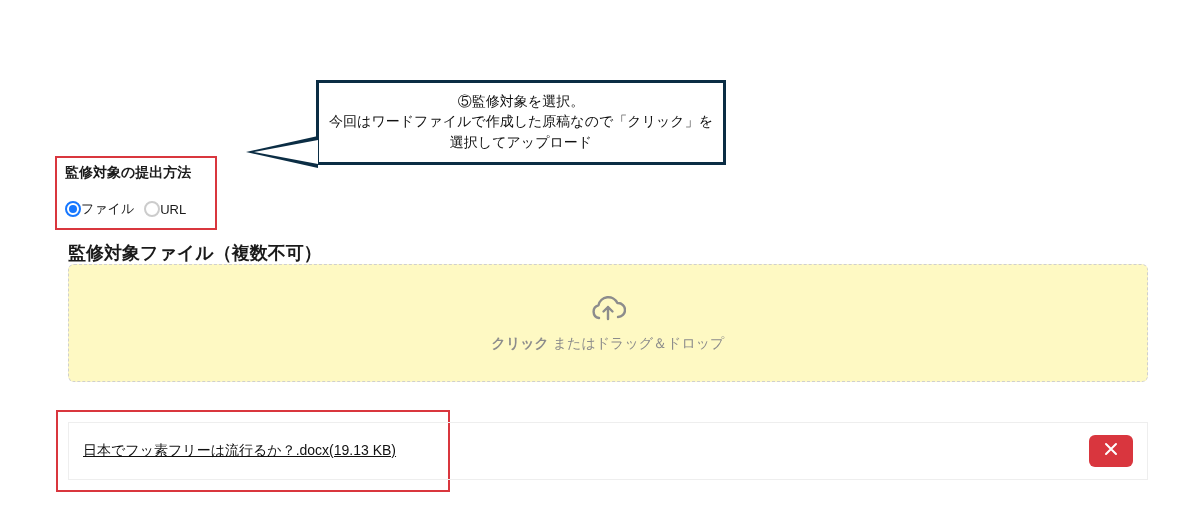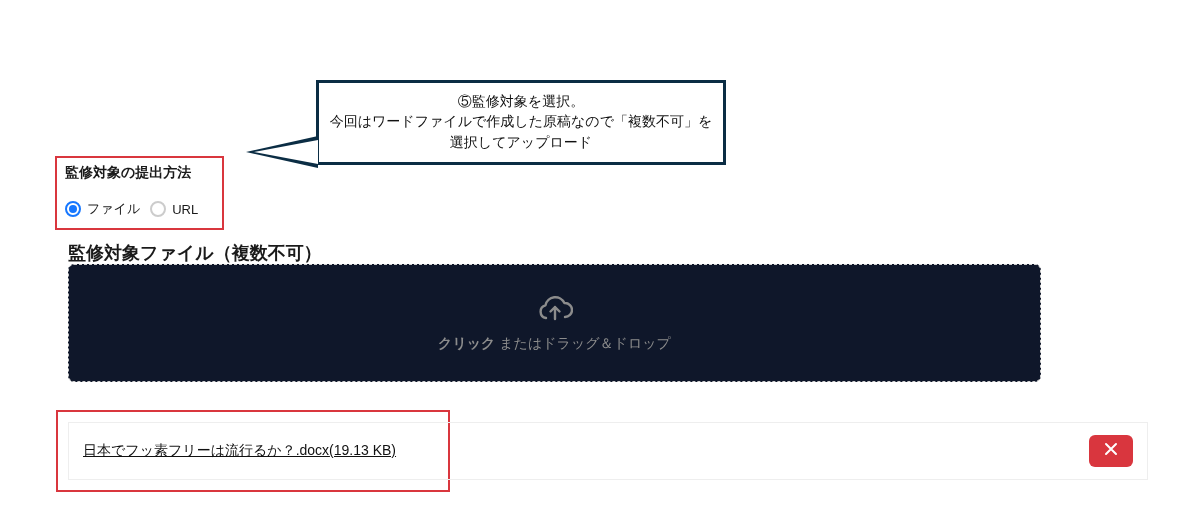--- a/index.html
+++ b/index.html
@@ -26,21 +26,20 @@
     margin-bottom: 18px;
   }
   .radio-row {
     display: flex;
     align-items: center;
     gap: 10px;
   }
   .radio-item {
     display: flex;
     align-items: center;
-    gap: 6px;
     font-size: 13px;
     color: #1a1a1a;
   }
   .radio-outer {
     width: 16px;
     height: 16px;
     border-radius: 50%;
     border: 2px solid #ccc;
     display: inline-flex;
     align-items: center;
@@ -93,25 +92,25 @@
     left: 68px;
     top: 241px;
     font-weight: 700;
     font-size: 18px;
     color: #1a1a1a;
   }
   .dropzone {
     position: absolute;
     left: 68px;
     top: 264px;
-    width: 973px;
+    width: 1080px;
     height: 118px;
     border: 1.5px dashed #cfcfcf;
     border-radius: 6px;
-    background: #0f172a;
+    background: #fef9c3;
     display: flex;
     flex-direction: column;
     align-items: center;
     justify-content: center;
     color: #8c8c8c;
   }
   .dropzone .cloud-icon {
     margin-bottom: 8px;
   }
   .dropzone .dz-text {
@@ -154,21 +153,21 @@
     justify-content: center;
     color: #fff;
     font-size: 16px;
   }
 </style>
 </head>
 <body>
 
 <div class="callout">
   <div>⑤監修対象を選択。</div>
-  <div>今回はワードファイルで作成した原稿なので「複数不可」を選択してアップロード</div>
+  <div>今回はワードファイルで作成した原稿なので「クリック」を選択してアップロード</div>
 </div>
 <div class="callout-tail"></div>
 <div class="callout-tail-inner"></div>
 
 <div class="selection-group">
   <div class="section-label">監修対象の提出方法</div>
   <div class="radio-row">
     <div class="radio-item">
       <span class="radio-outer selected">
           <span class="radio-inner"></span>

